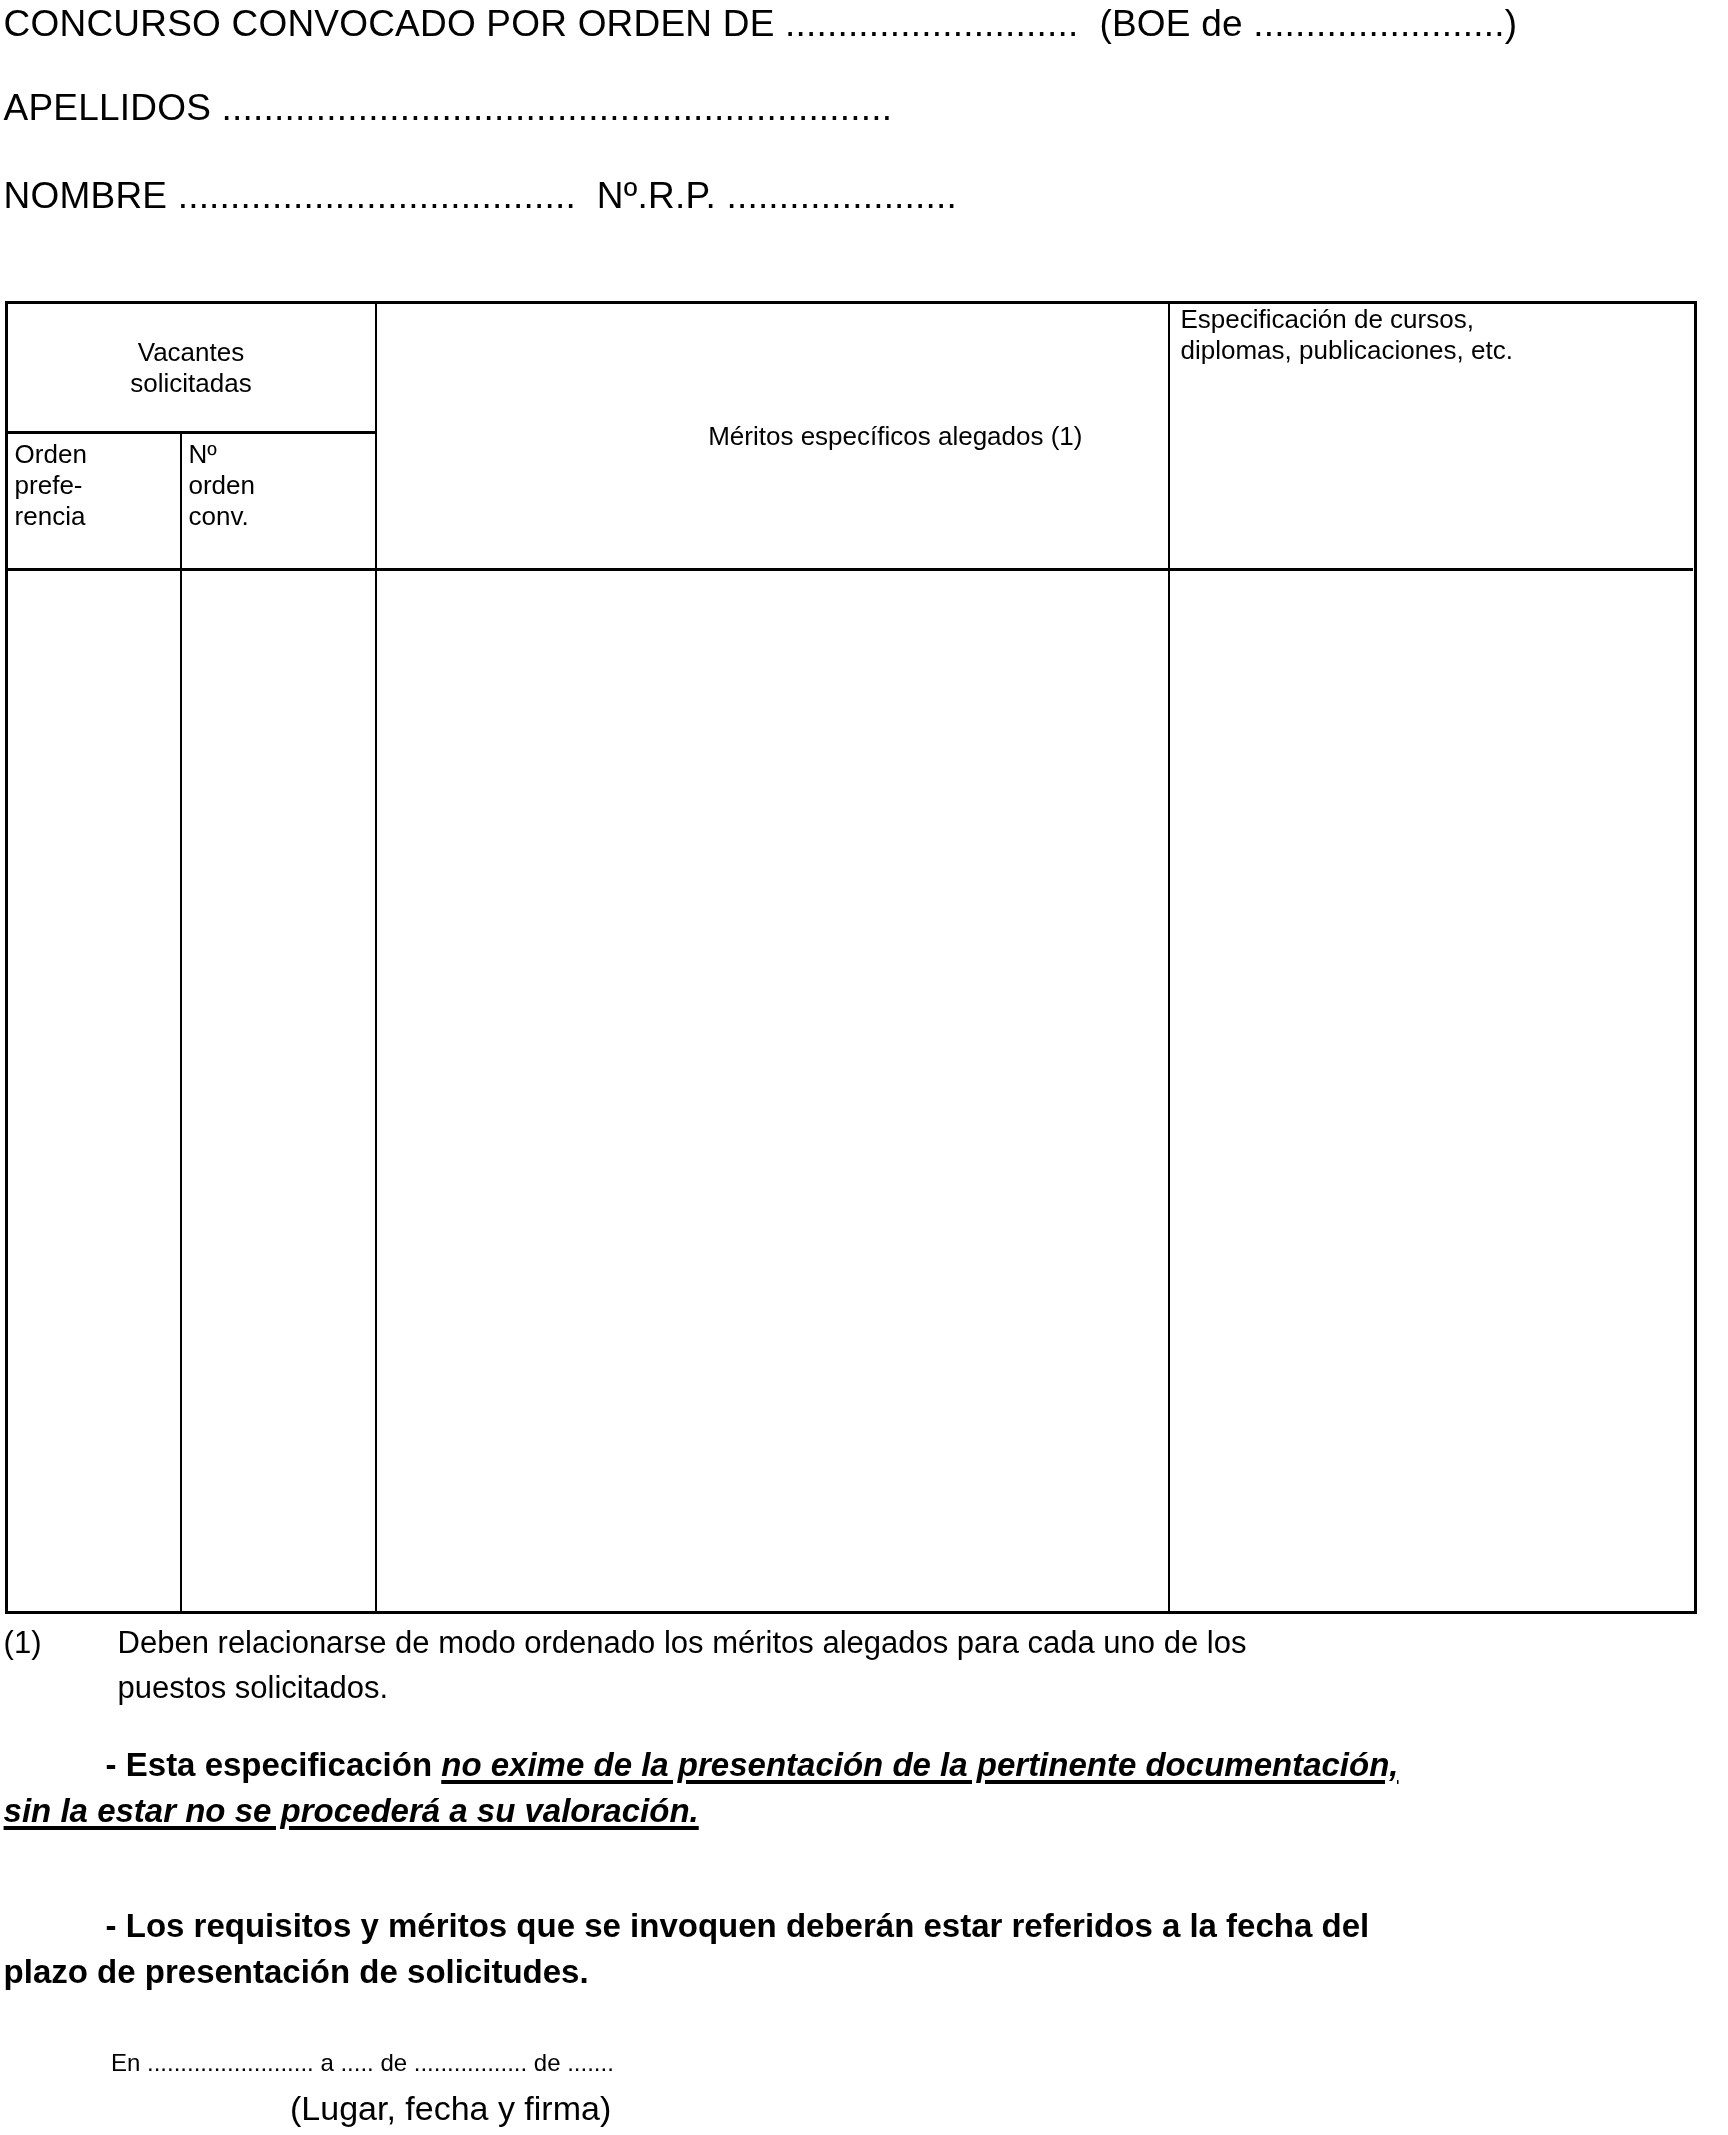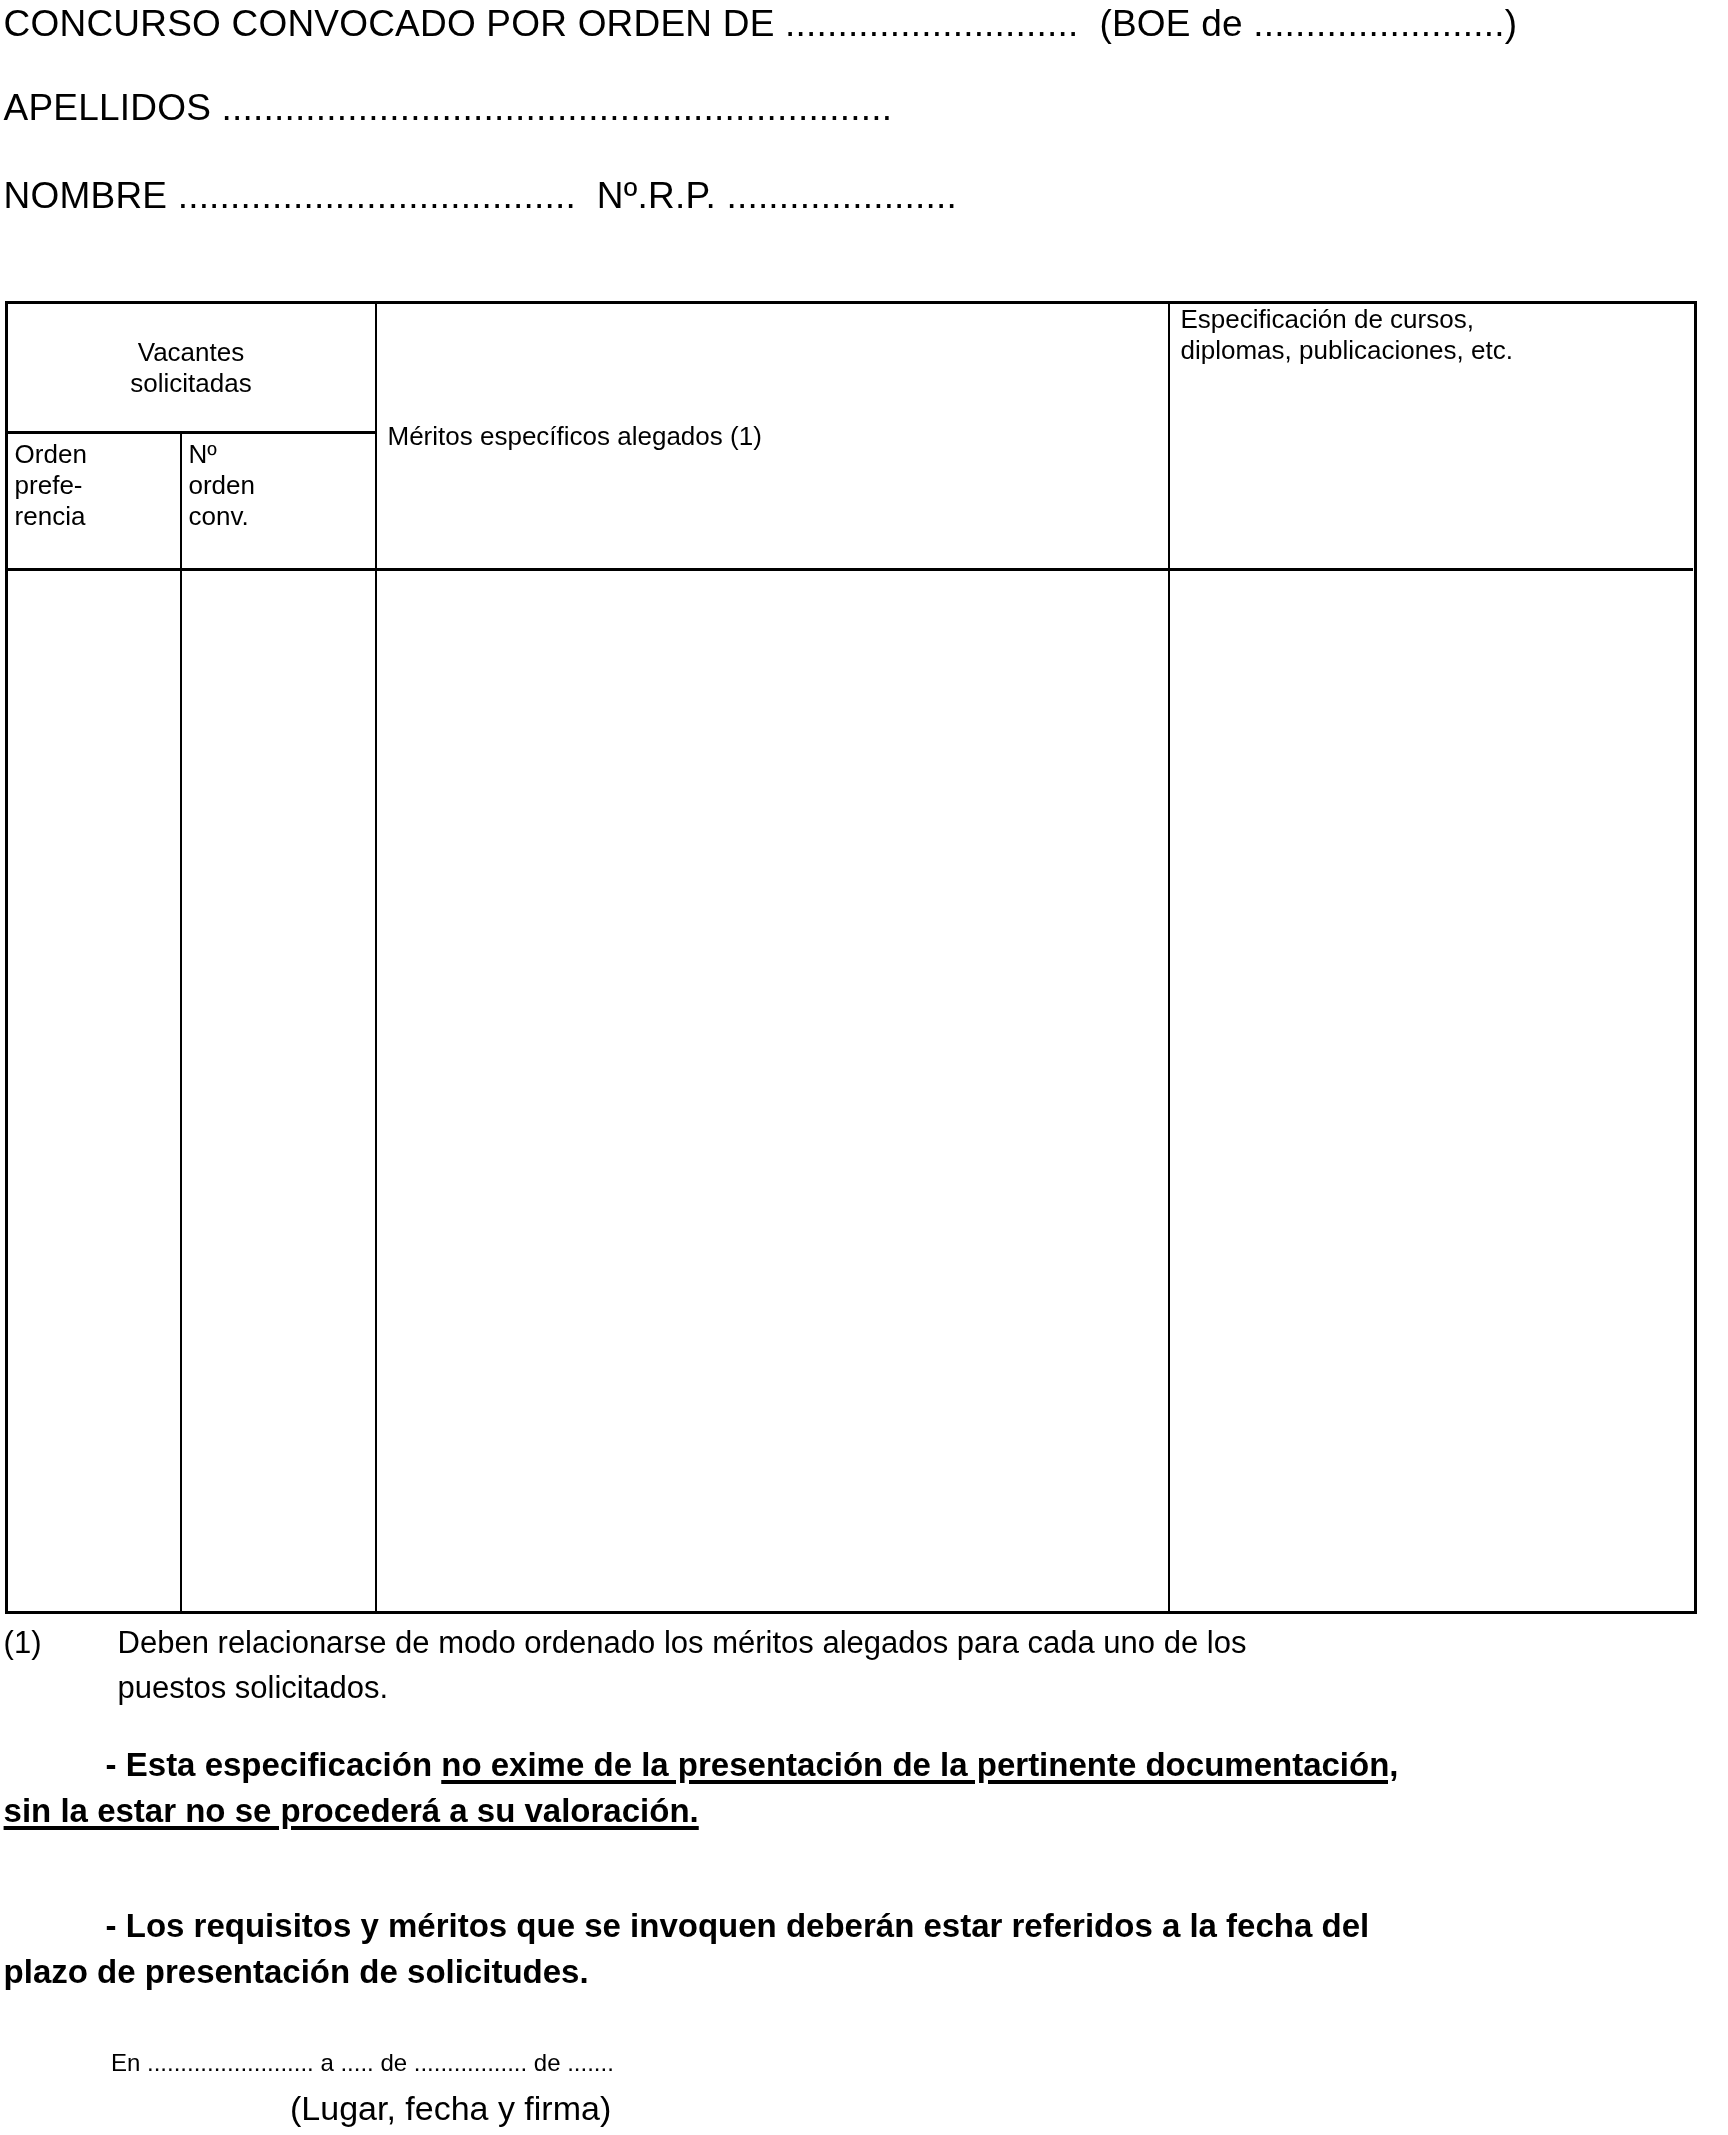--- a/index.html
+++ b/index.html
@@ -87,22 +87,22 @@
     display: flex; align-items: center; justify-content: center;
     text-align: center;
   }
   #cell-orden-pref {
     left: 7.1px; top: 135px; width: 162px;
   }
   #cell-num-orden {
     left: 181px; top: 135px; width: 178px;
   }
   #cell-meritos {
-    left: 380px; top: 0; width: 721px; height: 264px;
-    display: flex; align-items: center; justify-content: flex-start;
+    left: 354px; top: 0; width: 721px; height: 264px;
+    display: flex; align-items: center; justify-content: flex-end;
     text-align: center;
   }
   #cell-espec {
     left: 1173px; top: 0; width: 512px; height: 264px;
     display: flex; justify-content: flex-start;
     text-align: left;
   }
 
   
   #footnote {
@@ -134,21 +134,21 @@
     font-weight: bold;
     width: 1706px;
     left: 3.6px;
     text-align: justify;
     text-justify: inter-word;
   }
   #note-1 { top: 1742px; }
   #note-2 { top: 1903px; }
   .note .indent { display: inline-block; width: 102px; }
   .note .note-line2 { display: block; text-align: left; }
-  .u { text-decoration: underline; text-decoration-thickness: 3.6px; text-underline-offset: 3.6px; }
+  .u { text-decoration: underline; text-decoration-thickness: 3.6px; text-underline-offset: 3.6px; font-style: italic; }
 
   
   #sig-line {
     position: absolute;
     left: 111px;
     top: 2042px;
     font-size: 24px;
     line-height: 41px;
     white-space: pre;
   }

